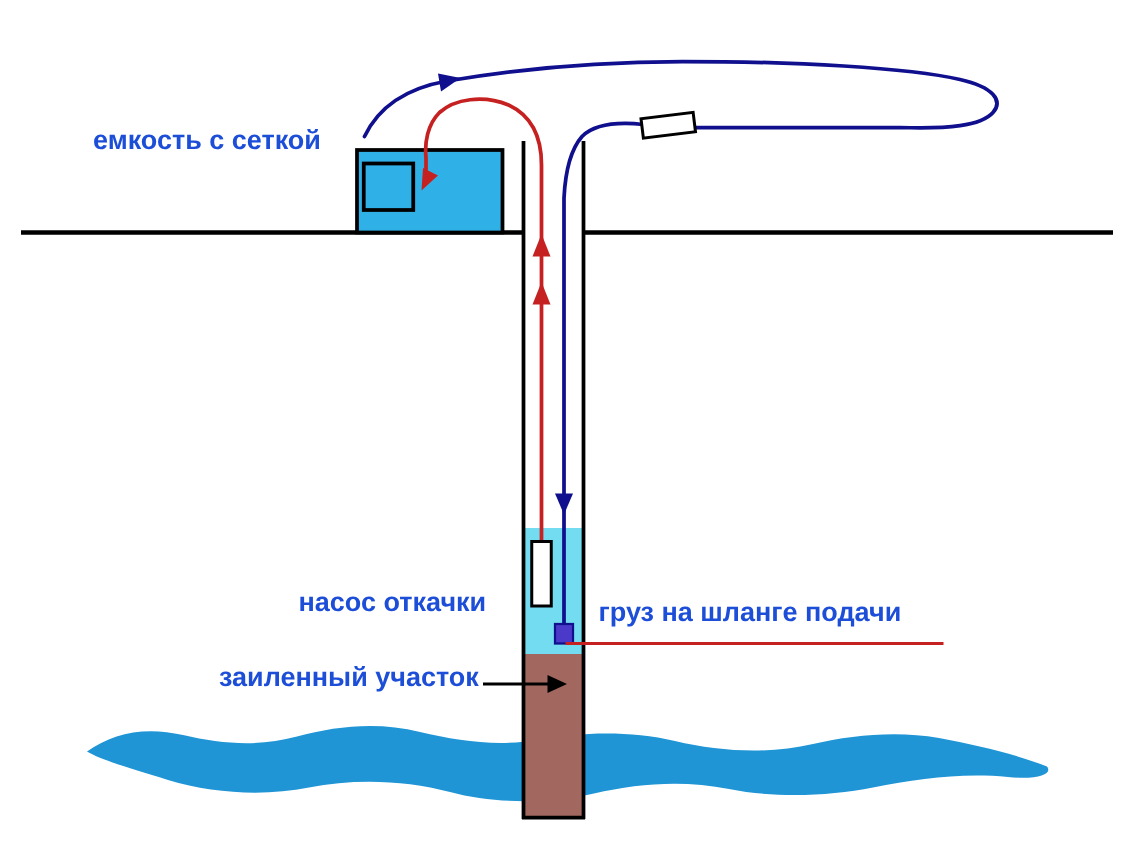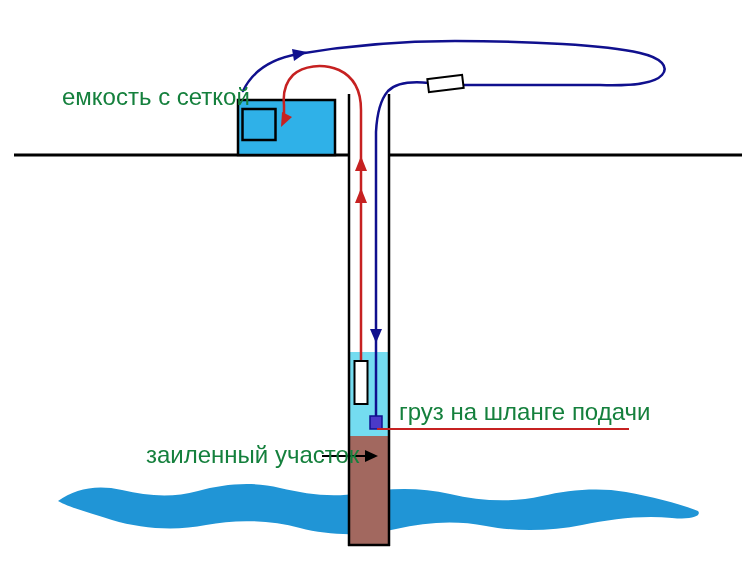--- a/index.html
+++ b/index.html
@@ -6,23 +6,23 @@
   .stage{
     position:relative;
     width:756px;height:569px;
     background:#ffffff;
     overflow:hidden;
     font-family:"Liberation Sans", sans-serif;
   }
   .stage svg{position:absolute;left:0;top:0;}
   .lbl{
     position:absolute;
-    font-size:24px;
-    font-weight:normal;
-    color:#15803d;
+    font-size:18px;
+    font-weight:bold;
+    color:#1d4ed8;
     white-space:nowrap;
     line-height:1.1;
   }
 </style>
 </head>
 <body>
 
 <div class="stage">
   <svg width="756" height="569" viewBox="0 0 756 569">
 
@@ -66,15 +66,16 @@
 
     <rect x="370" y="416" width="12" height="13" stroke-width="1.5" fill="#4b3ac9" stroke="#10108e"></rect>
 
     <line x1="377" y1="429" x2="629" y2="429" stroke-width="2" stroke="#c62121"></line>
 
     <line x1="322" y1="456" x2="367" y2="456" stroke-width="2" stroke="#000000"></line>
     <polygon points="378,456 365,450 365,462" fill="#000000"></polygon>
   </svg>
 
   <div class="lbl" style="left:62px;top:84px;">емкость с сеткой</div>
+  <div class="lbl" style="left:199px;top:392px;">насос откачки</div>
   <div class="lbl" style="left:399px;top:399px;">груз на шланге подачи</div>
   <div class="lbl" style="left:146px;top:442px;">заиленный участок</div>
 </div>
 
 </body></html>

